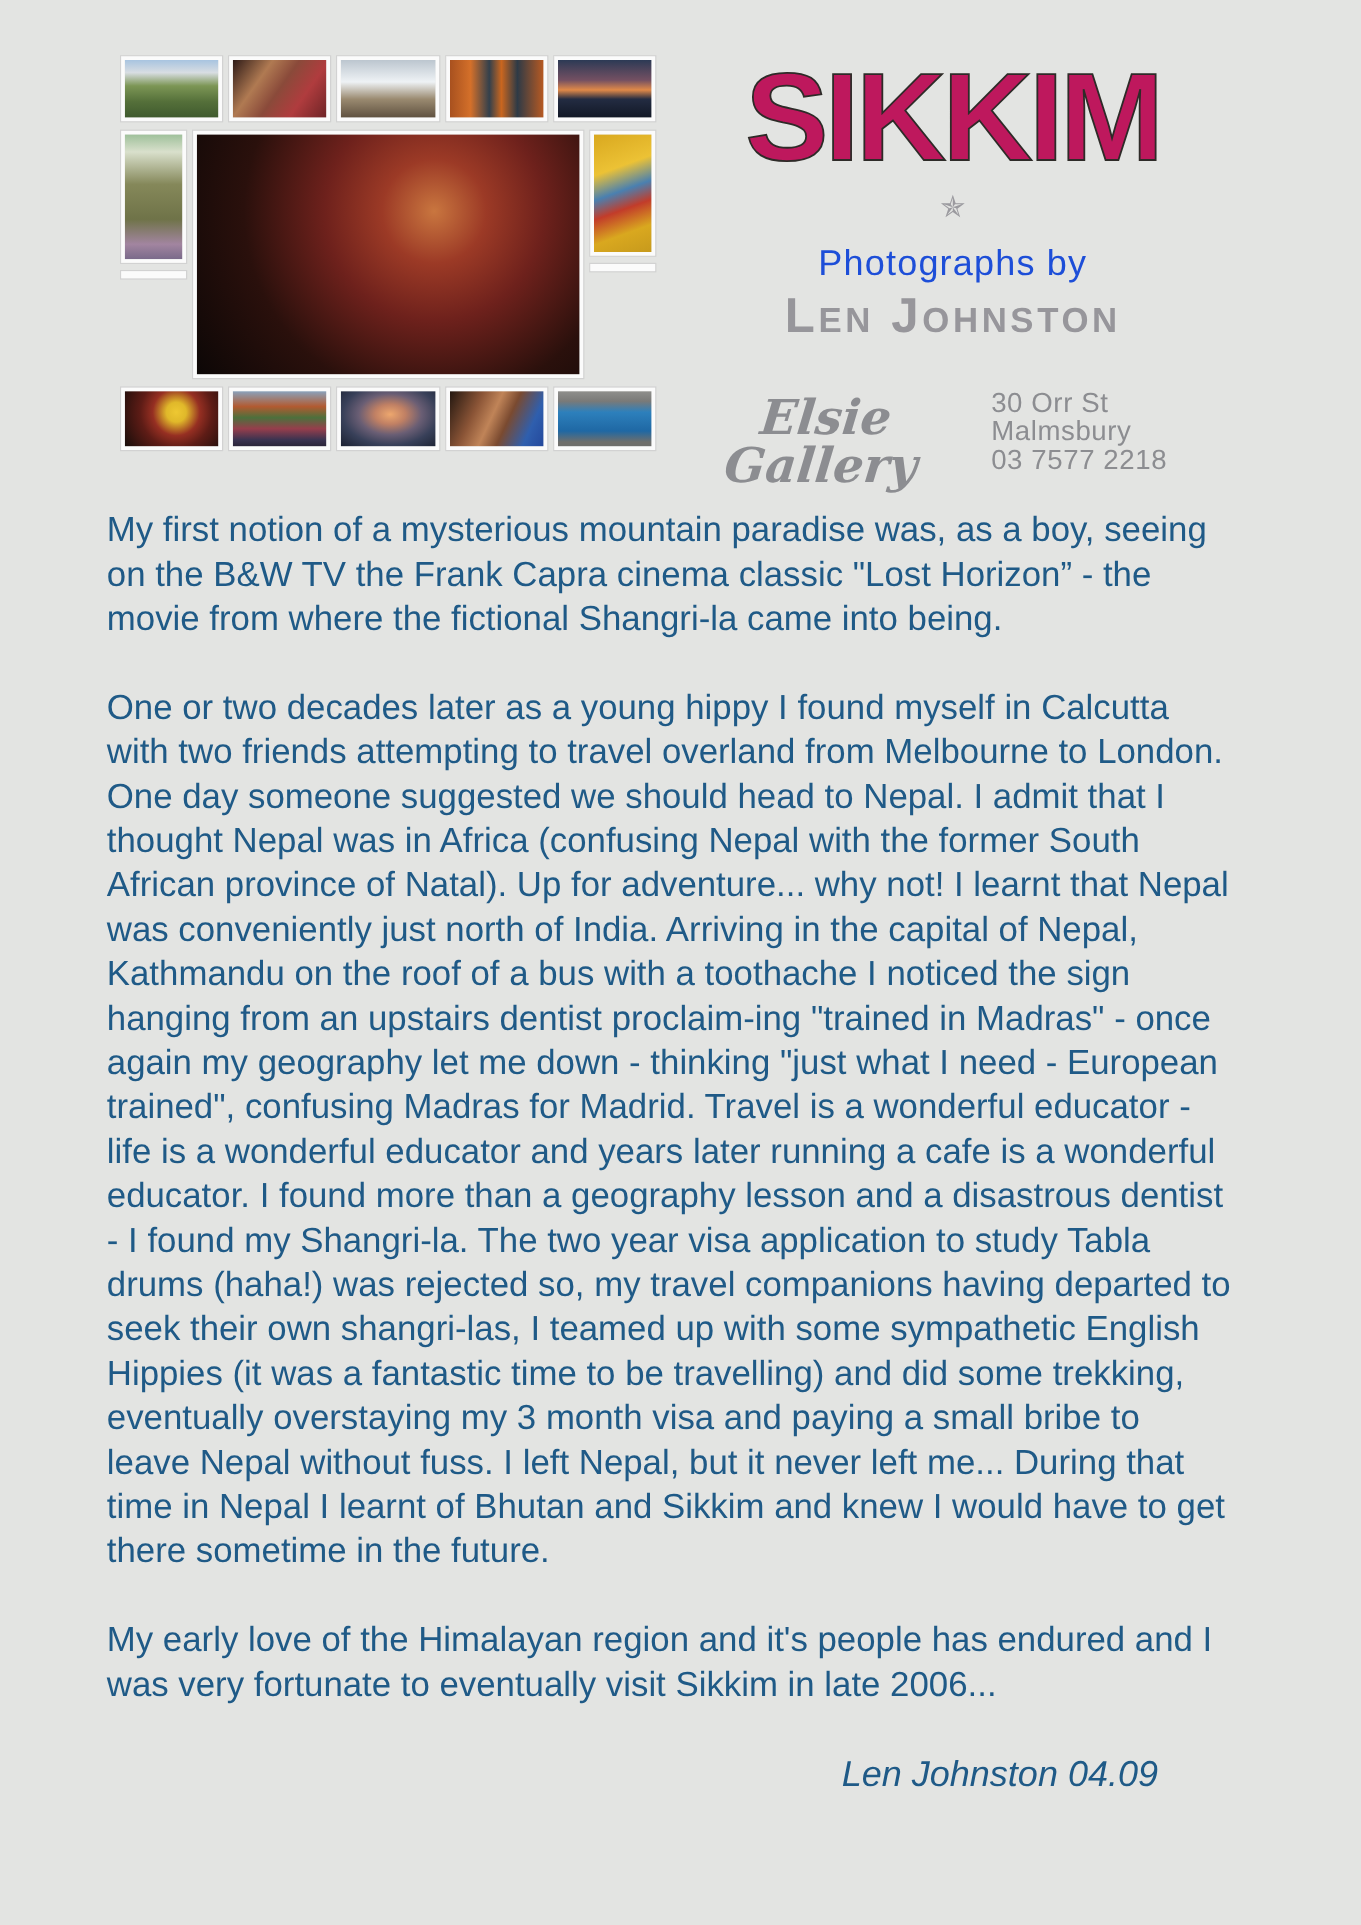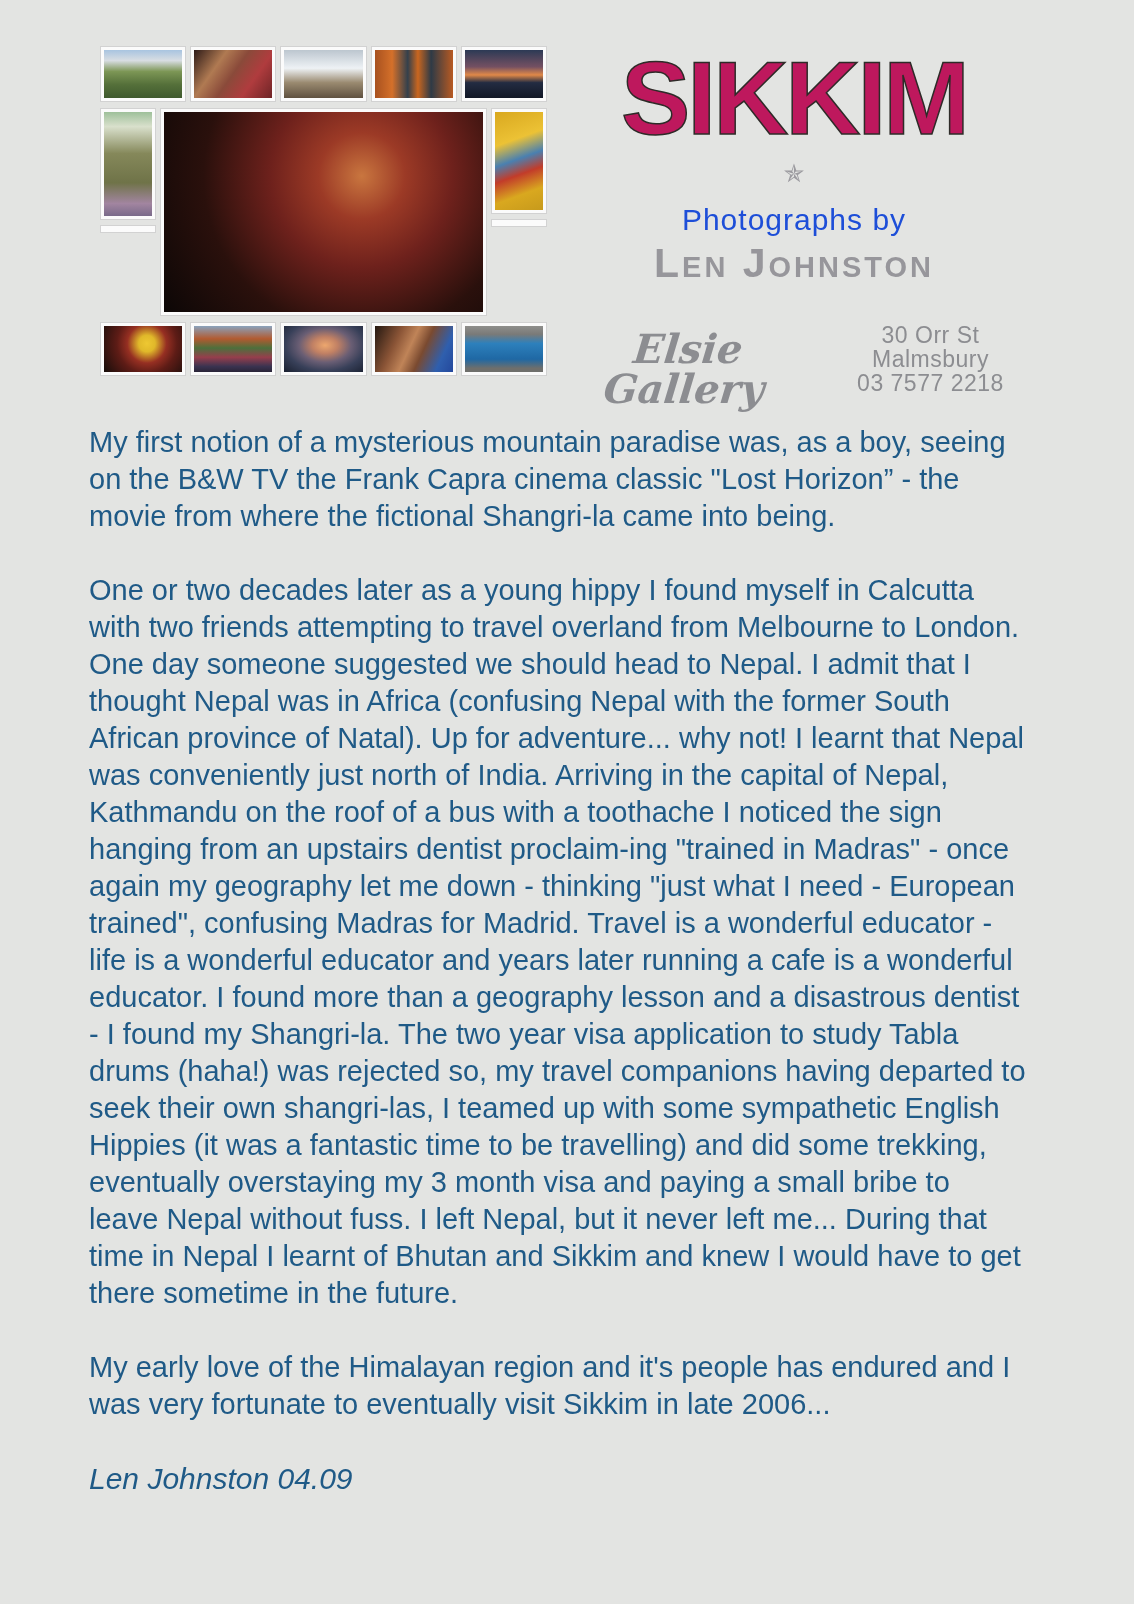--- a/index.html
+++ b/index.html
@@ -53,33 +53,33 @@
   .gallery-row{
     margin-top:36px;display:flex;justify-content:center;
     align-items:flex-start;color:#8c8d91;
   }
   .gallery-name{
     font-family:"DejaVu Serif", serif;font-style:italic;font-weight:bold;
     font-size:40px;line-height:1;transform:skewX(-6deg);
     padding-top:6px;
   }
   .gallery-contact{
-    text-align:center;font-size:23px;line-height:1.05;
+    text-align:left;font-size:23px;line-height:1.05;
     margin-left:6px;letter-spacing:0.5px;
   }
 
   
   .statement{
     position:absolute;left:89px;top:424px;width:938px;
     font-family:Liberation Sans, sans-serif;
     font-size:29px;line-height:37px;color:#1f5a87;
   }
   .statement p{margin:0 0 37px 0;}
   .signature{
-    text-align:left;padding-right:62px;
+    text-align:right;padding-right:62px;
     font-style:italic;font-size:30px;
   }
 </style>
 </head>
 <body>
 
 <div class="collage">
   <div class="c-row c-row1">
     <div class="tile" style="background:linear-gradient(180deg,#a8c4e0 0%,#d8dde2 22%,#7c9655 45%,#55703a 72%,#3f5a2e 100%)"></div>
     <div class="tile" style="background:linear-gradient(125deg,#2e1b18 0%,#b07a52 30%,#8a4a3a 50%,#b03c3e 72%,#6e2426 100%)"></div>

